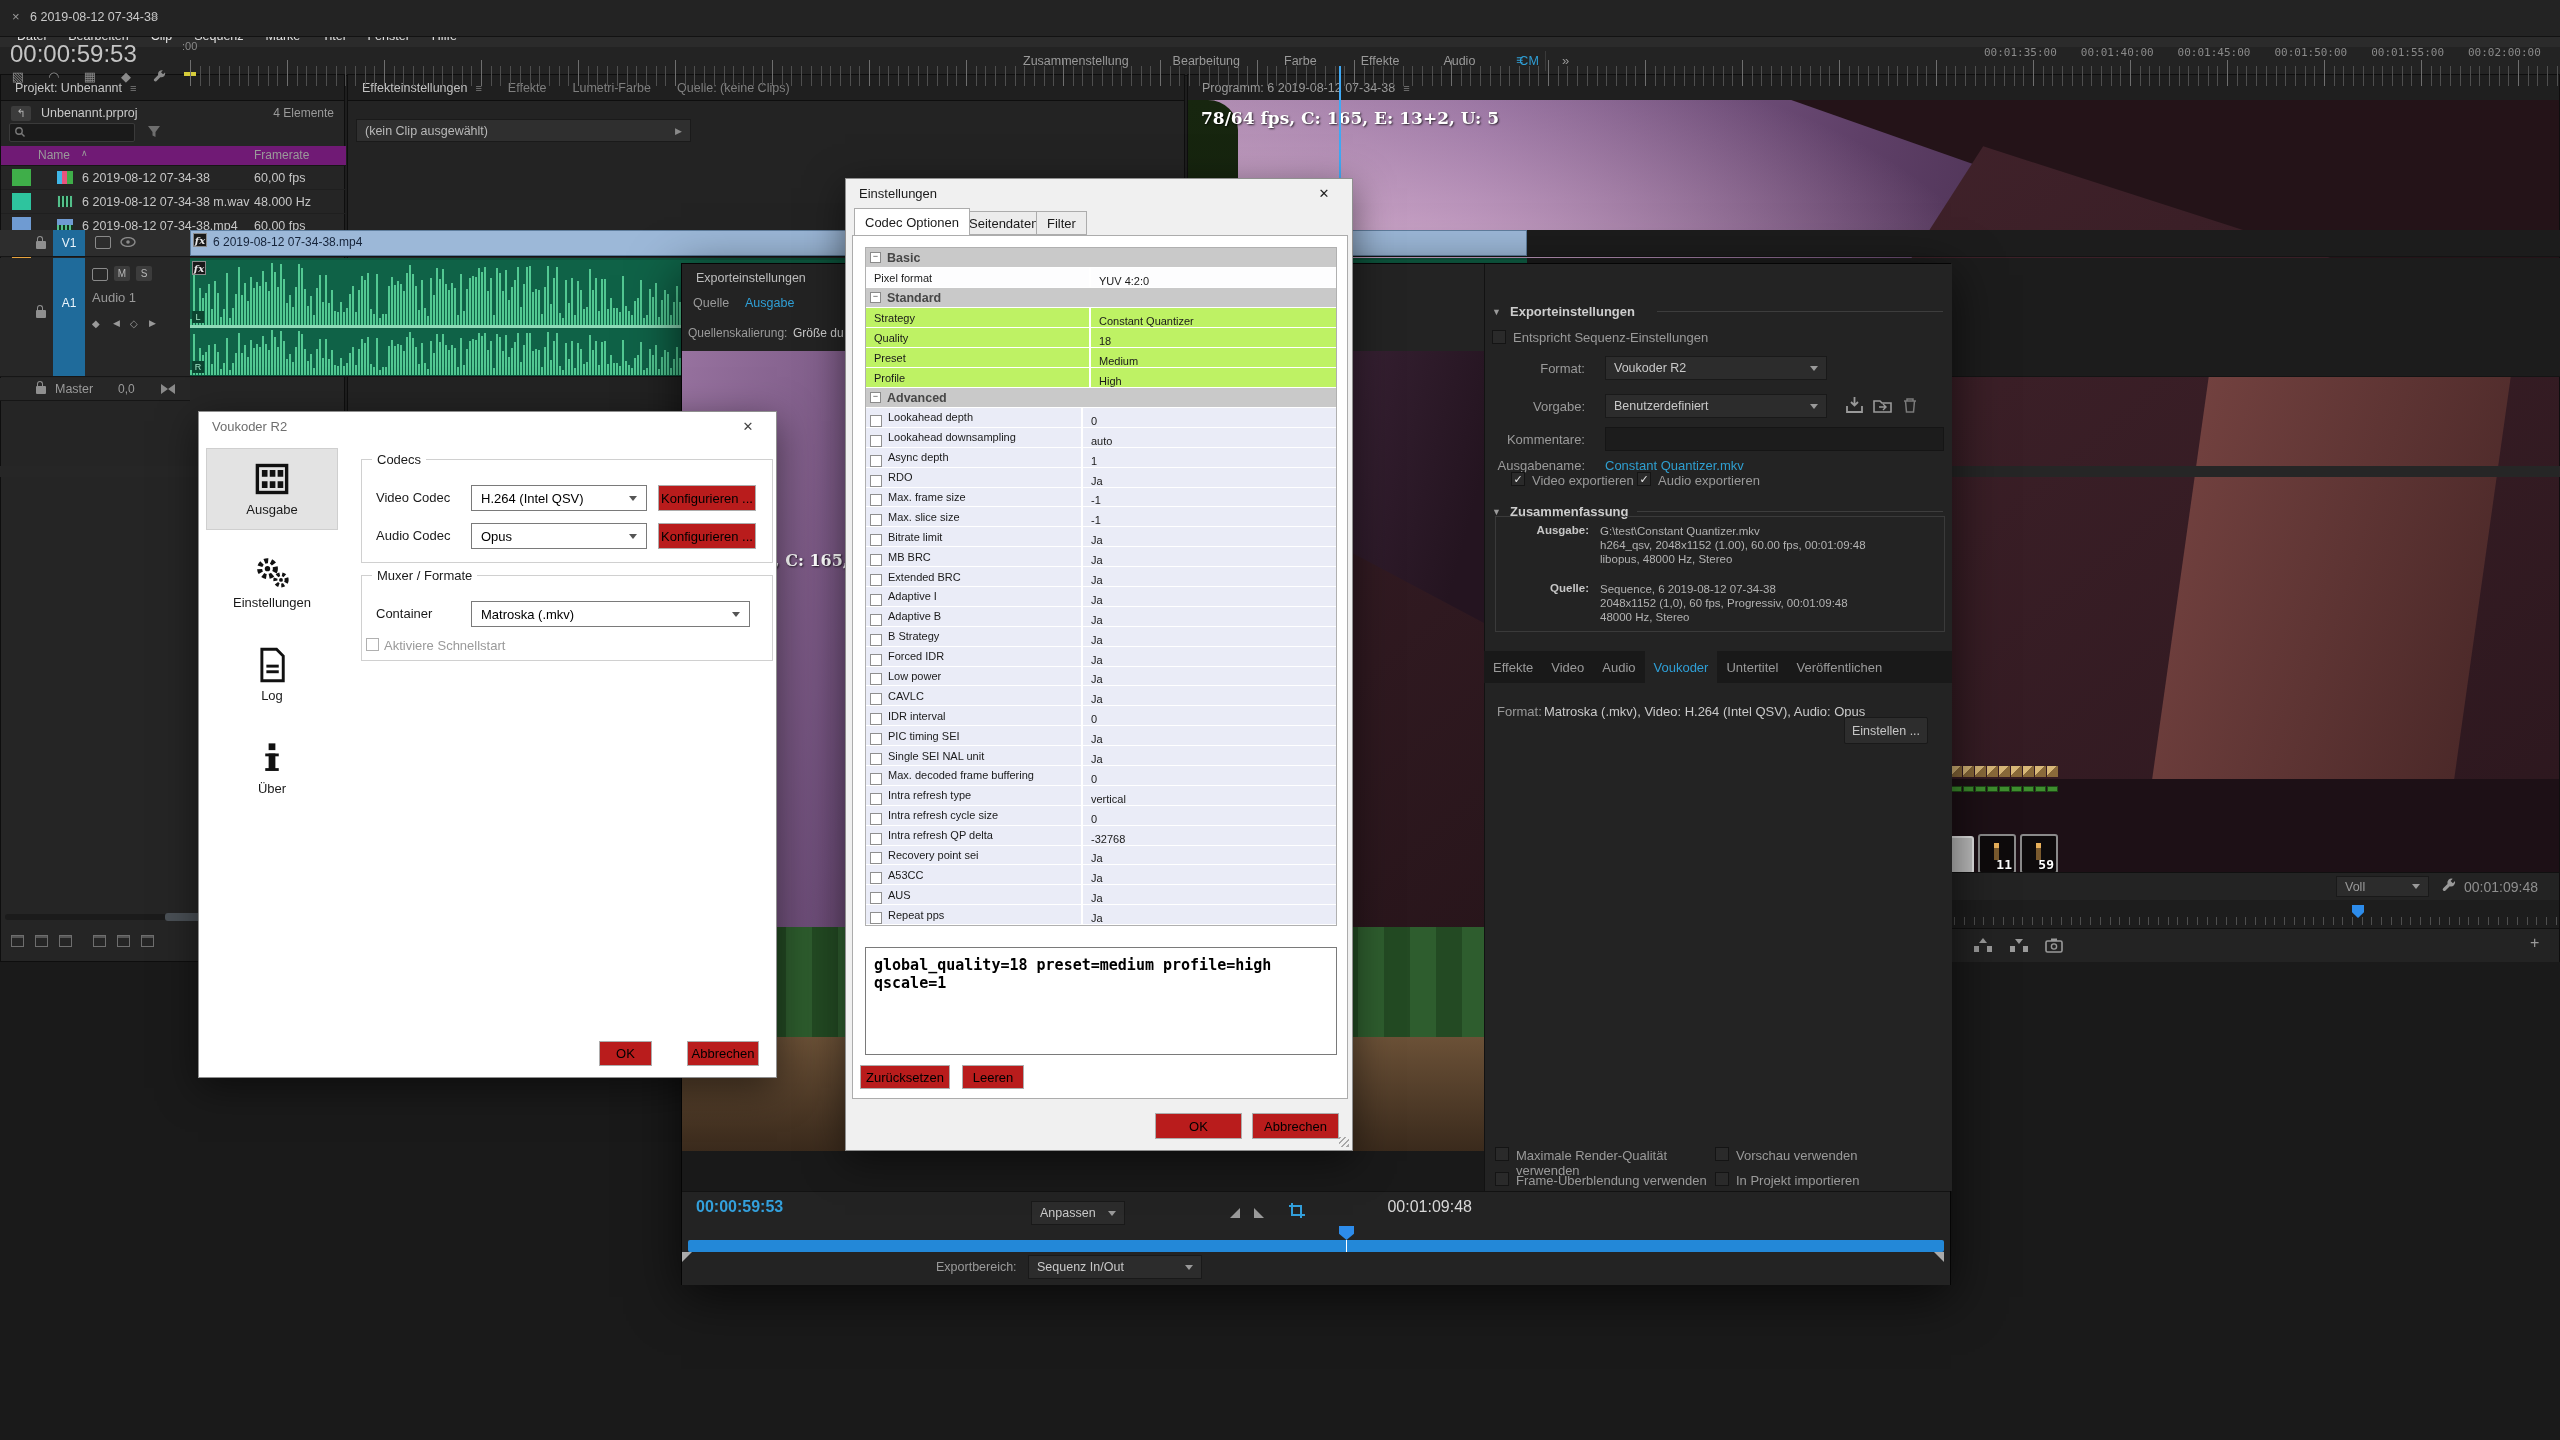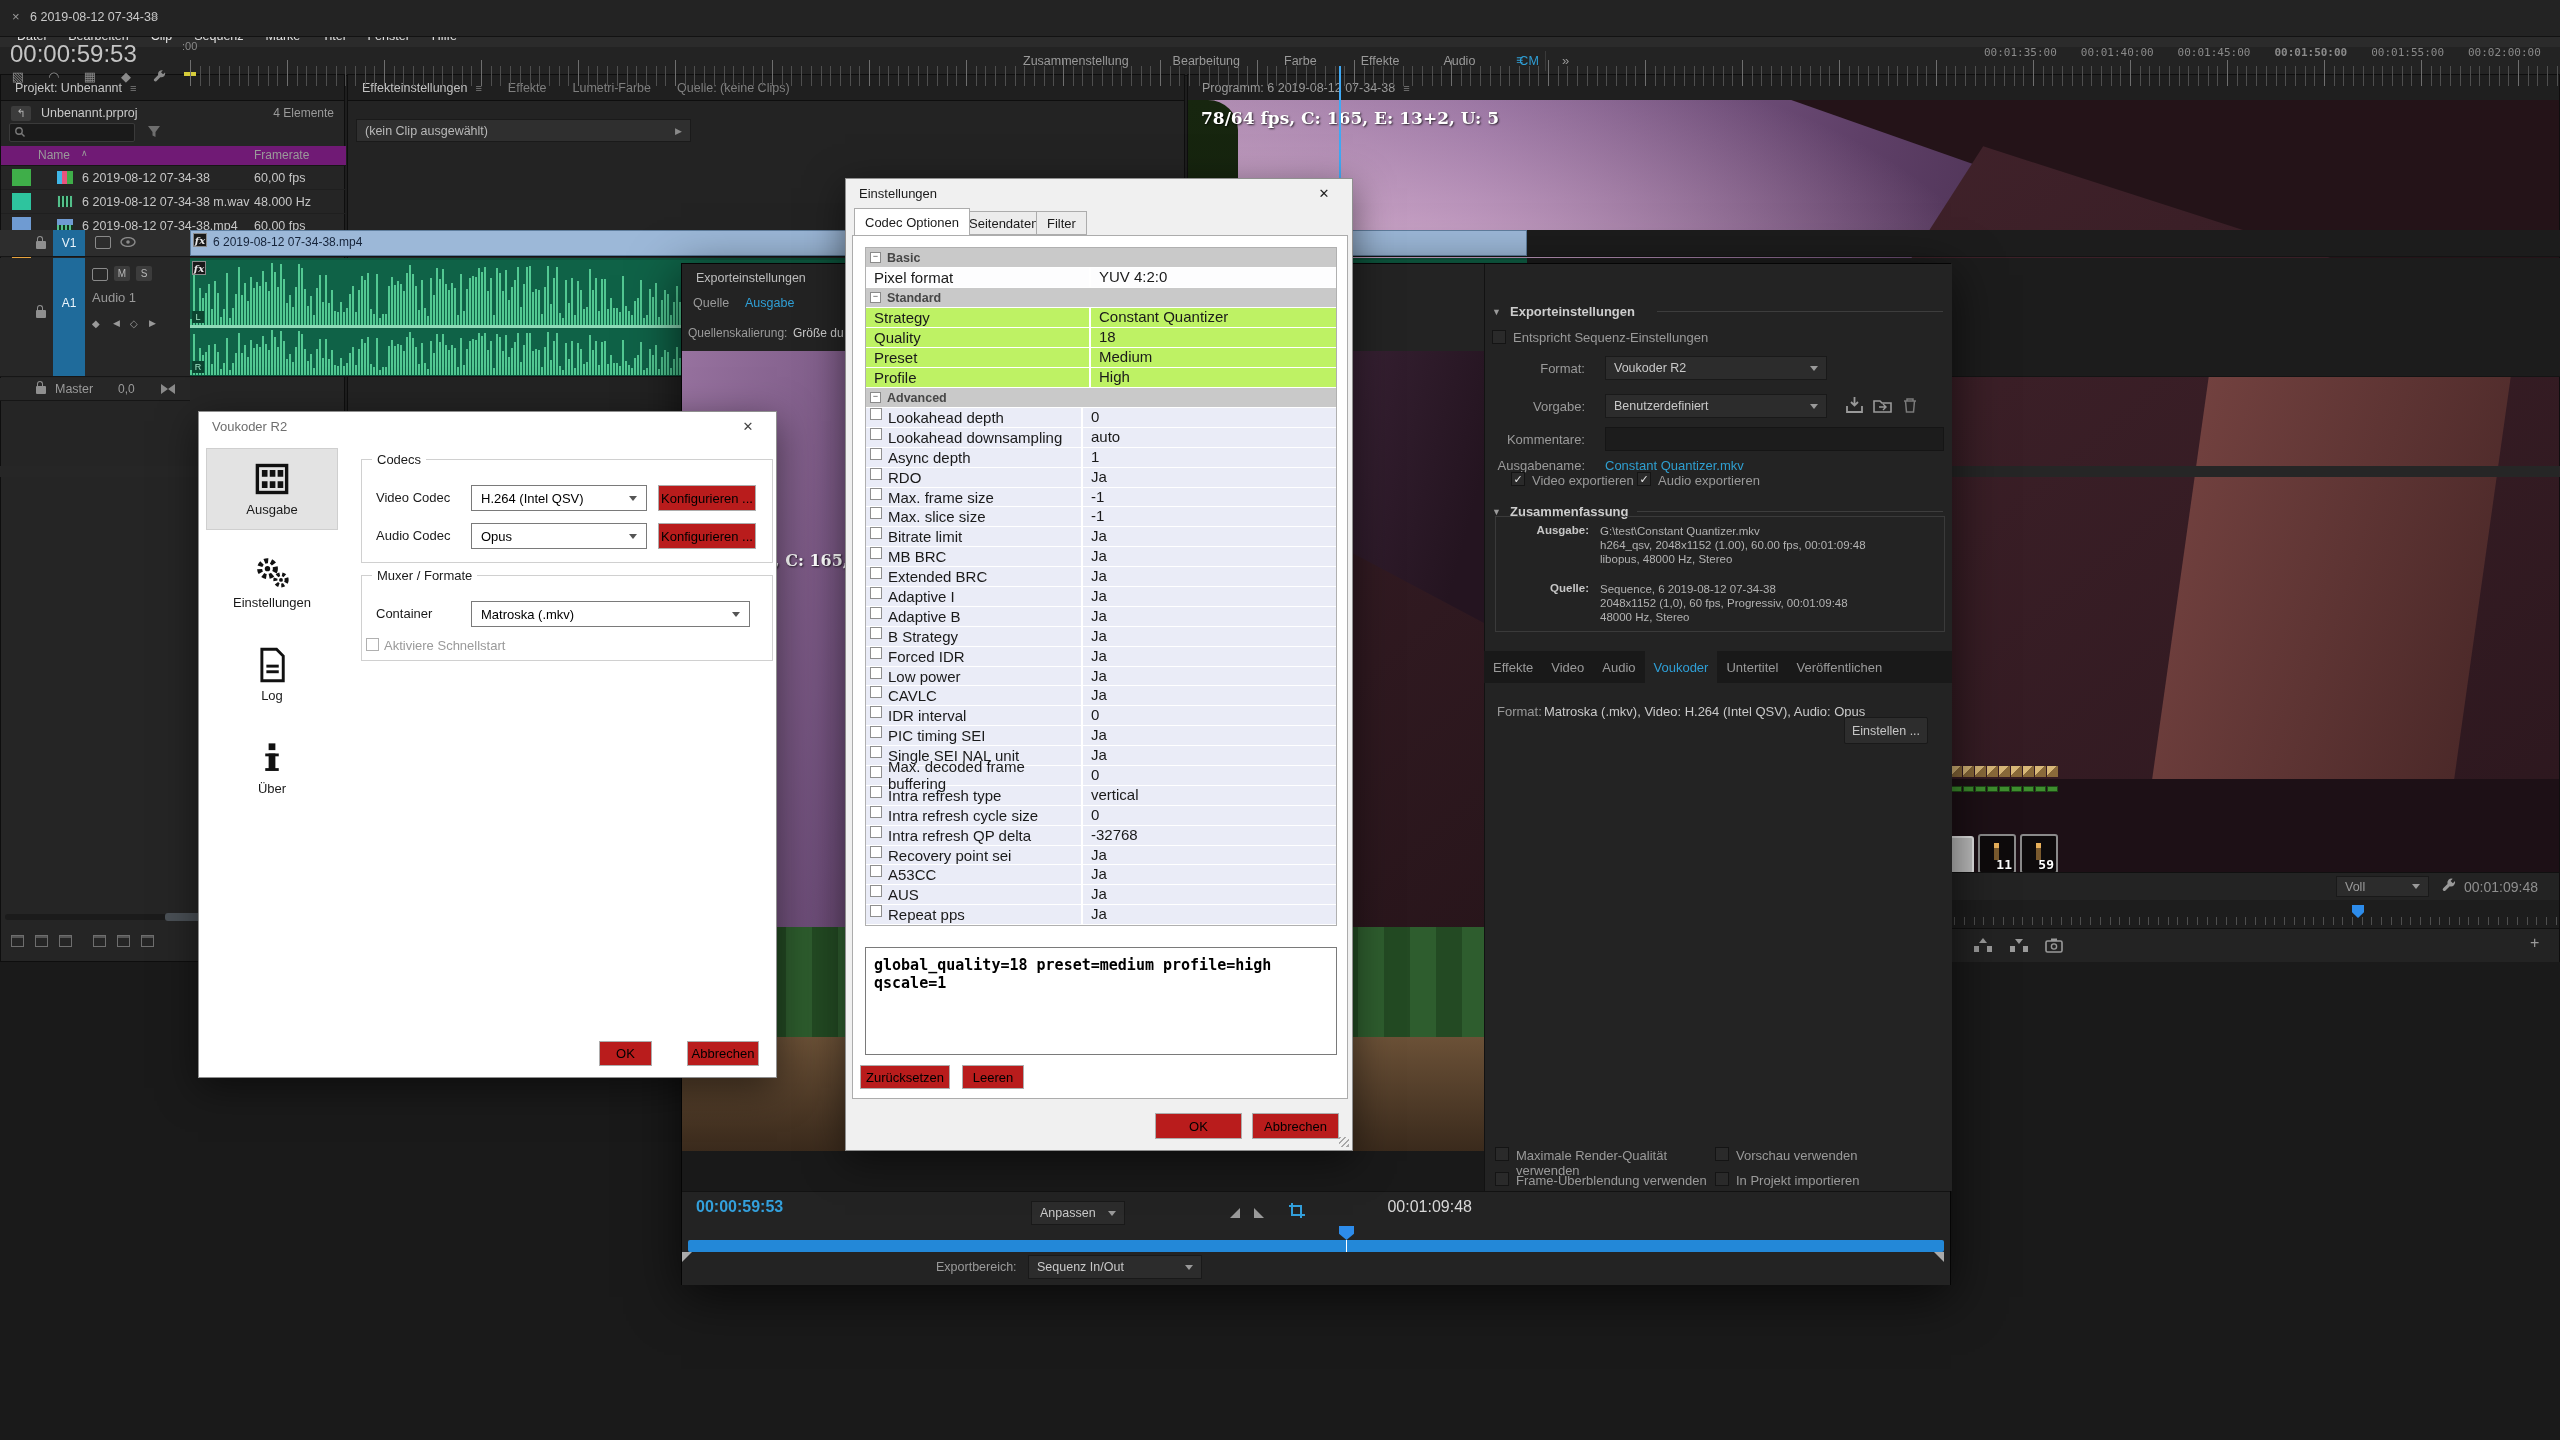--- a/index.html
+++ b/index.html
@@ -100,21 +100,21 @@
 
 #settings{background:#f0f0f0;z-index:30}
 #settings .wdtitle{color:#1a1a1a;background:#f0f0f0}
 .stab{position:absolute;height:24px;padding:0 10px;display:flex;align-items:center;background:#ececec;border:1px solid #acacac;font-size:13px;box-sizing:border-box;color:#1a1a1a}
 .stab.on{background:#fff;height:27px;border-bottom:none;z-index:2}
 .stabpage{position:absolute;left:6px;top:56px;width:496px;height:864px;background:#fff;border:1px solid #acacac;box-sizing:border-box}
 #sgrid{position:absolute;left:12px;top:11px;width:472px;border:1px solid #b0b0b0;box-sizing:border-box}
 .ghead{height:19px;background:#c9c9c9;display:flex;align-items:center;border-bottom:1px solid #fff}
 .gmin{width:9px;height:9px;border:1px solid #8a8a8a;background:#fff;font-size:9px;line-height:7px;text-align:center;margin:0 6px 0 4px;color:#444}
 .ghn{font-weight:bold;color:#474747;font-size:12.5px}
-.grow{display:flex;align-items:flex-start;border-bottom:1px solid #fff;font-size:15px;color:#1a1a1a}
+.grow{display:flex;align-items:flex-end;border-bottom:1px solid #fff;font-size:11px;color:#1a1a1a}
 .s-plain{background:#fdfdfe;height:19px}
 .s-yellow{background:#bef264;height:19px}
 .s-checkbox{background:#eaecf7;height:18.9px}
 .gchk{width:12px;height:12px;background:#fff;border:1px solid #8f8f8f;margin:0 6px 0 4px;box-sizing:border-box}
 .glab{width:215px;border-right:2px solid #fff;padding-left:8px;align-self:stretch;display:flex;align-items:center}
 .s-checkbox .glab{width:193px;padding-left:0}
 .gval{flex:1;padding-left:8px}
 #scmd{position:absolute;left:12px;top:711px;width:472px;height:108px;background:#fff;border:1px solid #7a7a7a;box-sizing:border-box;font:bold 15px "DejaVu Sans Mono",monospace;color:#000;padding:8px}
 .grip{position:absolute;right:3px;bottom:3px;width:10px;height:10px;background:repeating-linear-gradient(135deg,#a8a8a8 0 1.5px,rgba(0,0,0,0) 1.5px 4px)}
 svg{display:block}
@@ -341,21 +341,21 @@
       </svg>
 
     <span class="abs mono" style="left:182px;top:40px;font-size:11px;color:#8a8a8a">:00</span>
     <div class="abs" style="left:184px;top:72px;width:12px;height:4px;background:#d6cc3a"></div>
     <div class="ticks" style="left:190px;top:66px;width:2370px;height:20px"></div>
     <div class="ticksM" style="left:190px;top:60px;width:2370px;height:26px"></div>
     <div id="rlabels">
         <div class="rlab" style="left: 1984px;">00:01:35:00</div>
         <div class="rlab" style="left: 2080.8px;">00:01:40:00</div>
         <div class="rlab" style="left: 2177.6px;">00:01:45:00</div>
-        <div class="rlab" style="left: 2274.4px; font-weight: bold;">00:01:50:00</div>
+        <div class="rlab" style="left: 2274.4px;">00:01:50:00</div>
         <div class="rlab" style="left: 2371.2px;">00:01:55:00</div>
         <div class="rlab" style="left: 2468px;">00:02:00:00</div>
       </div>
 
     <div class="abs" style="left:0;top:230px;width:190px;height:26px;background:#2d2d2d;border-bottom:1px solid #161616">
       <span class="lock" style="left:36px;top:11px"></span>
       <span class="badge" style="top:0;height:26px;align-items:center">V1</span>
       <span class="abs" style="left:95px;top:6px;width:14px;height:11px;border:1px solid #8a8a8a;border-radius:2px"></span>
       <svg class="abs" style="left:120px;top:7px" width="16" height="10">
           <ellipse cx="8" cy="5" rx="7" ry="4.4" fill="none" stroke="#8a8a8a" stroke-width="1.4"></ellipse>

